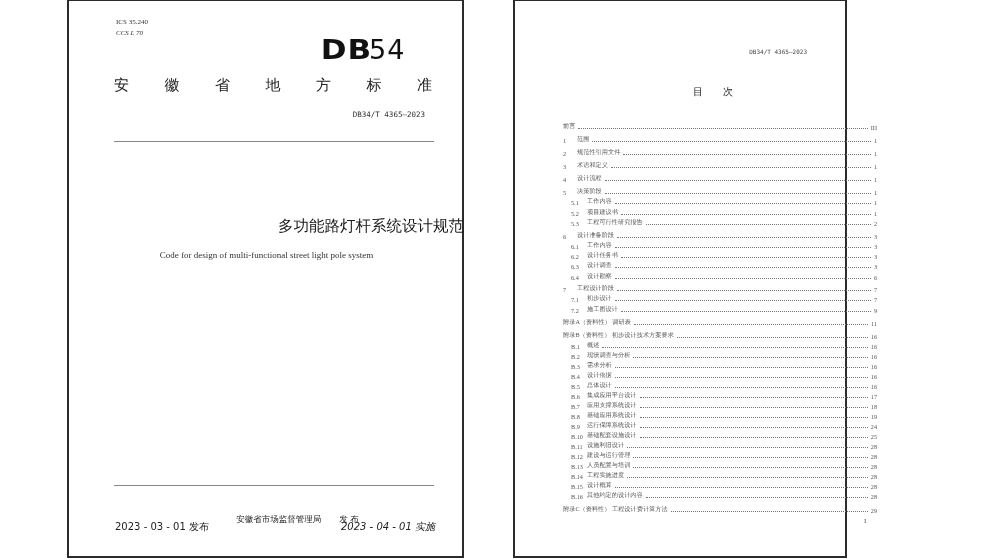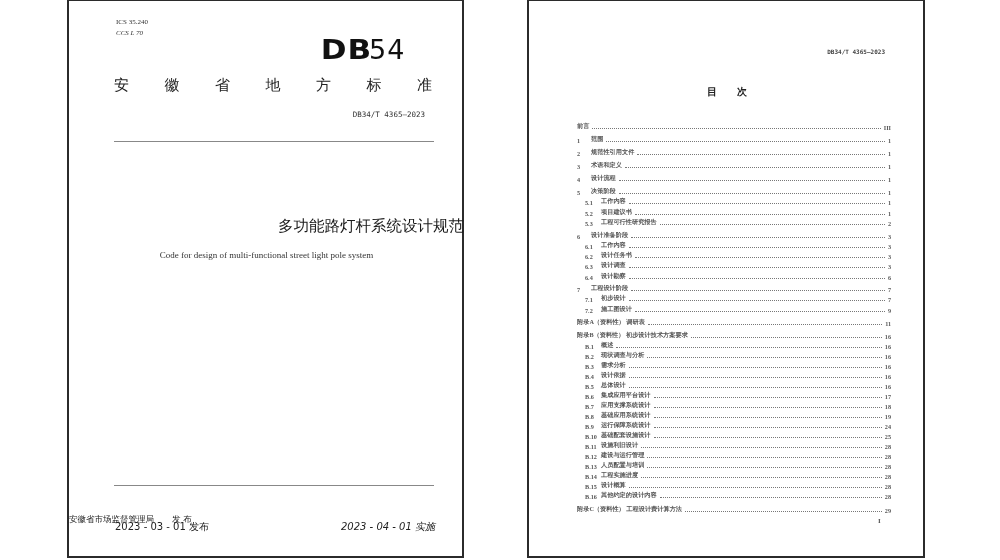--- a/index.html
+++ b/index.html
@@ -1,31 +1,31 @@
 <!DOCTYPE html>
 <html><head>
 <meta charset="utf-8">
 <style>
   html, body { margin:0; padding:0; }
   body { width:1000px; height:560px; background:#ffffff; position:relative; overflow:hidden; font-family:"DejaVu Sans", sans-serif; color:#222; }
   .page { position:absolute; top:0; height:558px; background:#fff; border:2px solid #2b2b2b; border-top:1px solid #2b2b2b; box-sizing:border-box; }
   #cover { left:67px; width:397px; }
-  #toc { left:527px; width:398px;font-weight:bold; }
+  #toc { left:513px; width:334px; }
   .abs { position:absolute; white-space:nowrap;text-align:center; }
   .ics { font-family:"Liberation Serif", serif; font-size:7px; color:#333; left:47px; }
   .logo { left:255px; top:33px; font-family:"DejaVu Sans", sans-serif; font-weight:bold; font-size:27px; letter-spacing:1px; color:#111; }
   .logo .db { font-weight:900; transform:scaleX(1.15); display:inline-block; }
   .logo .num { font-weight:normal; }
   .std-title { left:45px; top:75px; width:318px; display:flex; justify-content:space-between; font-size:15px; color:#222; }
   .std-code { right:37px; top:109px; font-family:"DejaVu Sans Mono", monospace; font-size:7.5px; color:#333; }
   .rule { left:45px; width:320px; height:1px; background:#888; }
   .main-title { left:0; width:395px; top:215px; text-align:right; font-size:15.5px; color:#1a1a1a; }
   .en-title { left:0; width:395px; top:249px; text-align:center; font-family:"Liberation Serif", serif; font-size:9px; color:#333; }
   .date { top:472px; font-size:10px; color:#222;margin-top:47px; }
-  .publisher { left:0; width:457px; top:513px; text-align:left; font-size:8.5px; color:#222; }
+  .publisher { left:0; width:457px; top:513px; text-align:center; font-size:8.5px; color:#222; }
   .publisher span { margin-left:18px; }
   .toc-code { right:38px; top:47px; font-family:"DejaVu Sans Mono", monospace; font-size:6px; color:#444; }
   .toc-heading { left:0; width:396px; top:84px; text-align:center; font-size:10px; color:#222; }
   .toc-heading span { margin:0 10px; }
   .toc-row { position:absolute; left:48px; width:314px; height:10px; display:flex; align-items:flex-end; font-family:"Liberation Serif", serif; font-size:6.2px; color:#555; }
   .toc-row.l2 { left:56px; width:306px; }
   .toc-row .num { min-width:14px; }
   .toc-row.l2 .num { min-width:16px; }
   .toc-row.app .num { min-width:0; }
   .toc-row .label { white-space:nowrap; }

